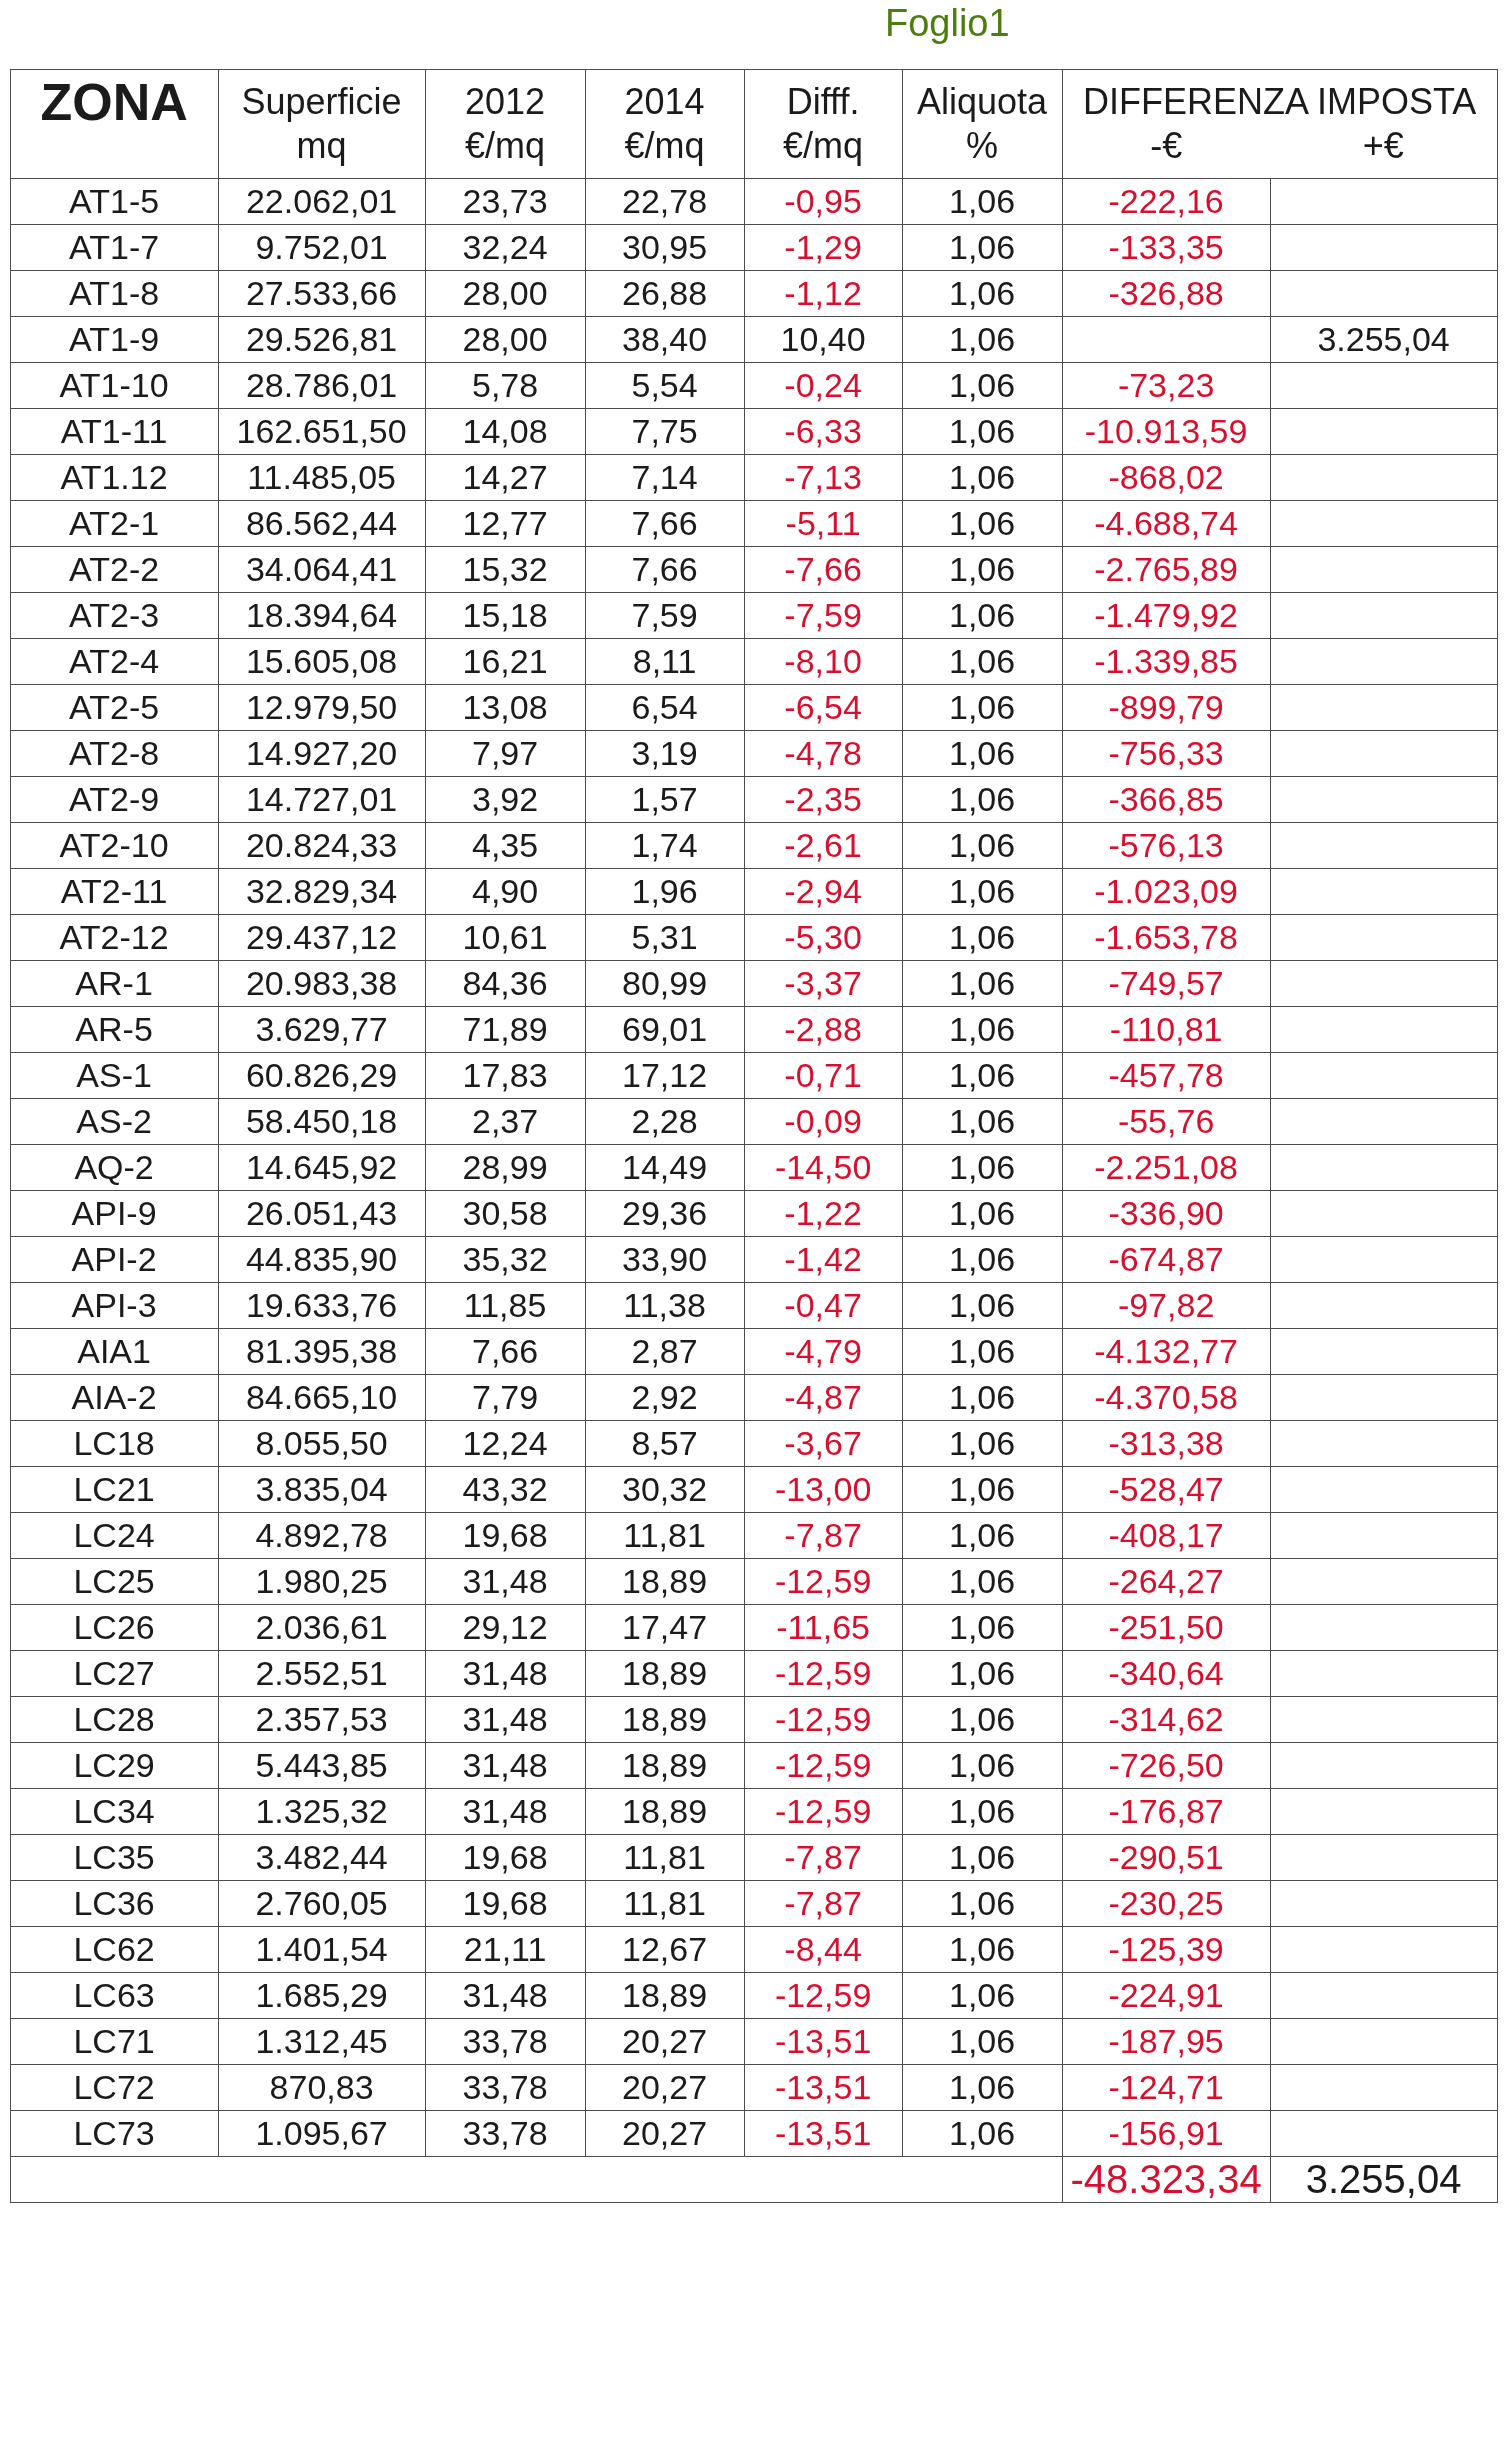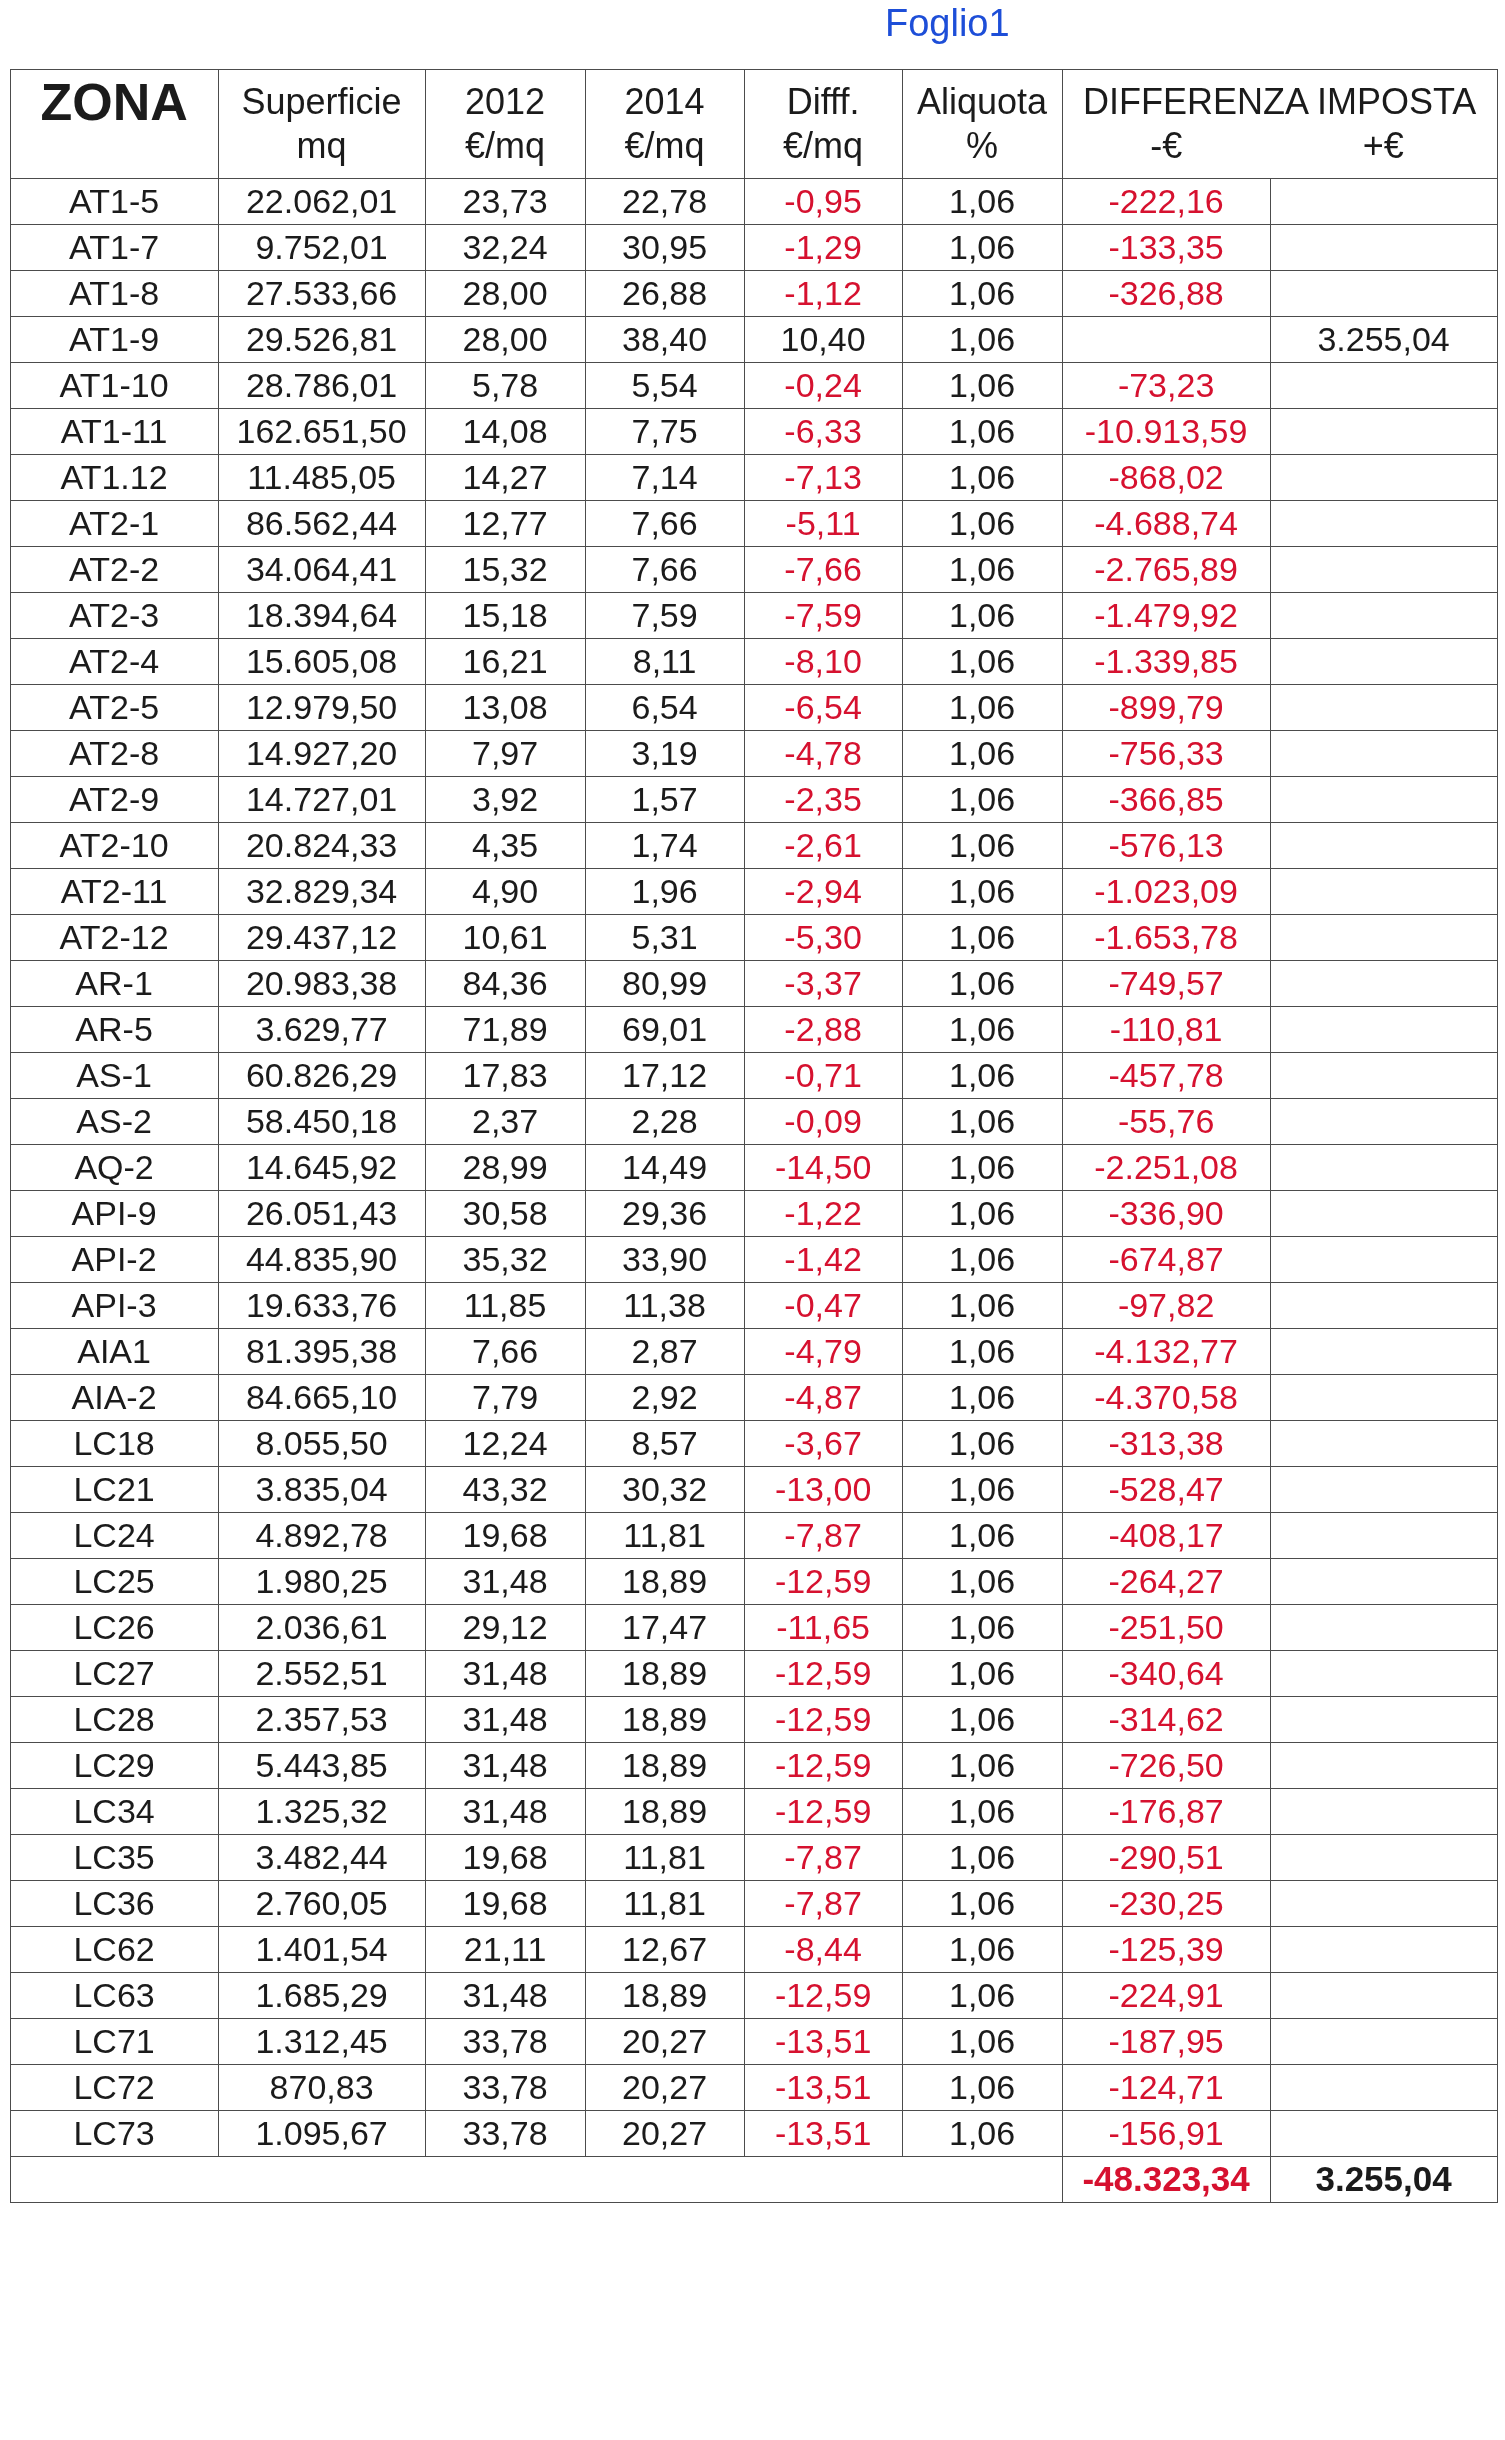--- a/index.html
+++ b/index.html
@@ -3,21 +3,21 @@
 <meta charset="utf-8">
 <style>
   html,body{margin:0;padding:0;}
   body{
     width:1506px;height:2440px;position:relative;
     background:#ffffff;color:#1b1b1b;
     font-family:"Liberation Sans",sans-serif;
   }
   .sheet-title{
     position:absolute;top:1.9px;left:885px;
-    font-size:38px;color:#1d4ed8;white-space:nowrap;
+    font-size:38px;color:#4d7c0f;white-space:nowrap;
   }
   table.zone-table{
     position:absolute;top:69px;left:9.6px;width:1486px;
     border-collapse:collapse;table-layout:fixed;
   }
   th,td{
     border:1.9px solid #4c4c4c;
     text-align:center;vertical-align:middle;
     padding:0;overflow:hidden;white-space:nowrap;
   }
@@ -27,21 +27,21 @@
   }
   .hline{line-height:44px;}
   .zona-head{font-weight:bold;font-size:52px;}
   .subsplit{display:flex;width:100%;}
   .subsplit .neg-lab{width:208px;display:inline-block;}
   .subsplit .pos-lab{width:227px;display:inline-block;}
   tbody tr{height:46px;}
   tbody td{font-size:34px;}
   .red{color:#d6112f;}
   tfoot tr{height:46px;}
-  tfoot td{font-weight:bold;font-size:35px;}
+  tfoot td{font-weight:normal;font-size:40px;}
 </style>
 </head>
 <body>
 
 <div class="sheet-title">Foglio1</div>
 
 <table class="zone-table">
   <colgroup>
     <col style="width:208px">
     <col style="width:207px">

